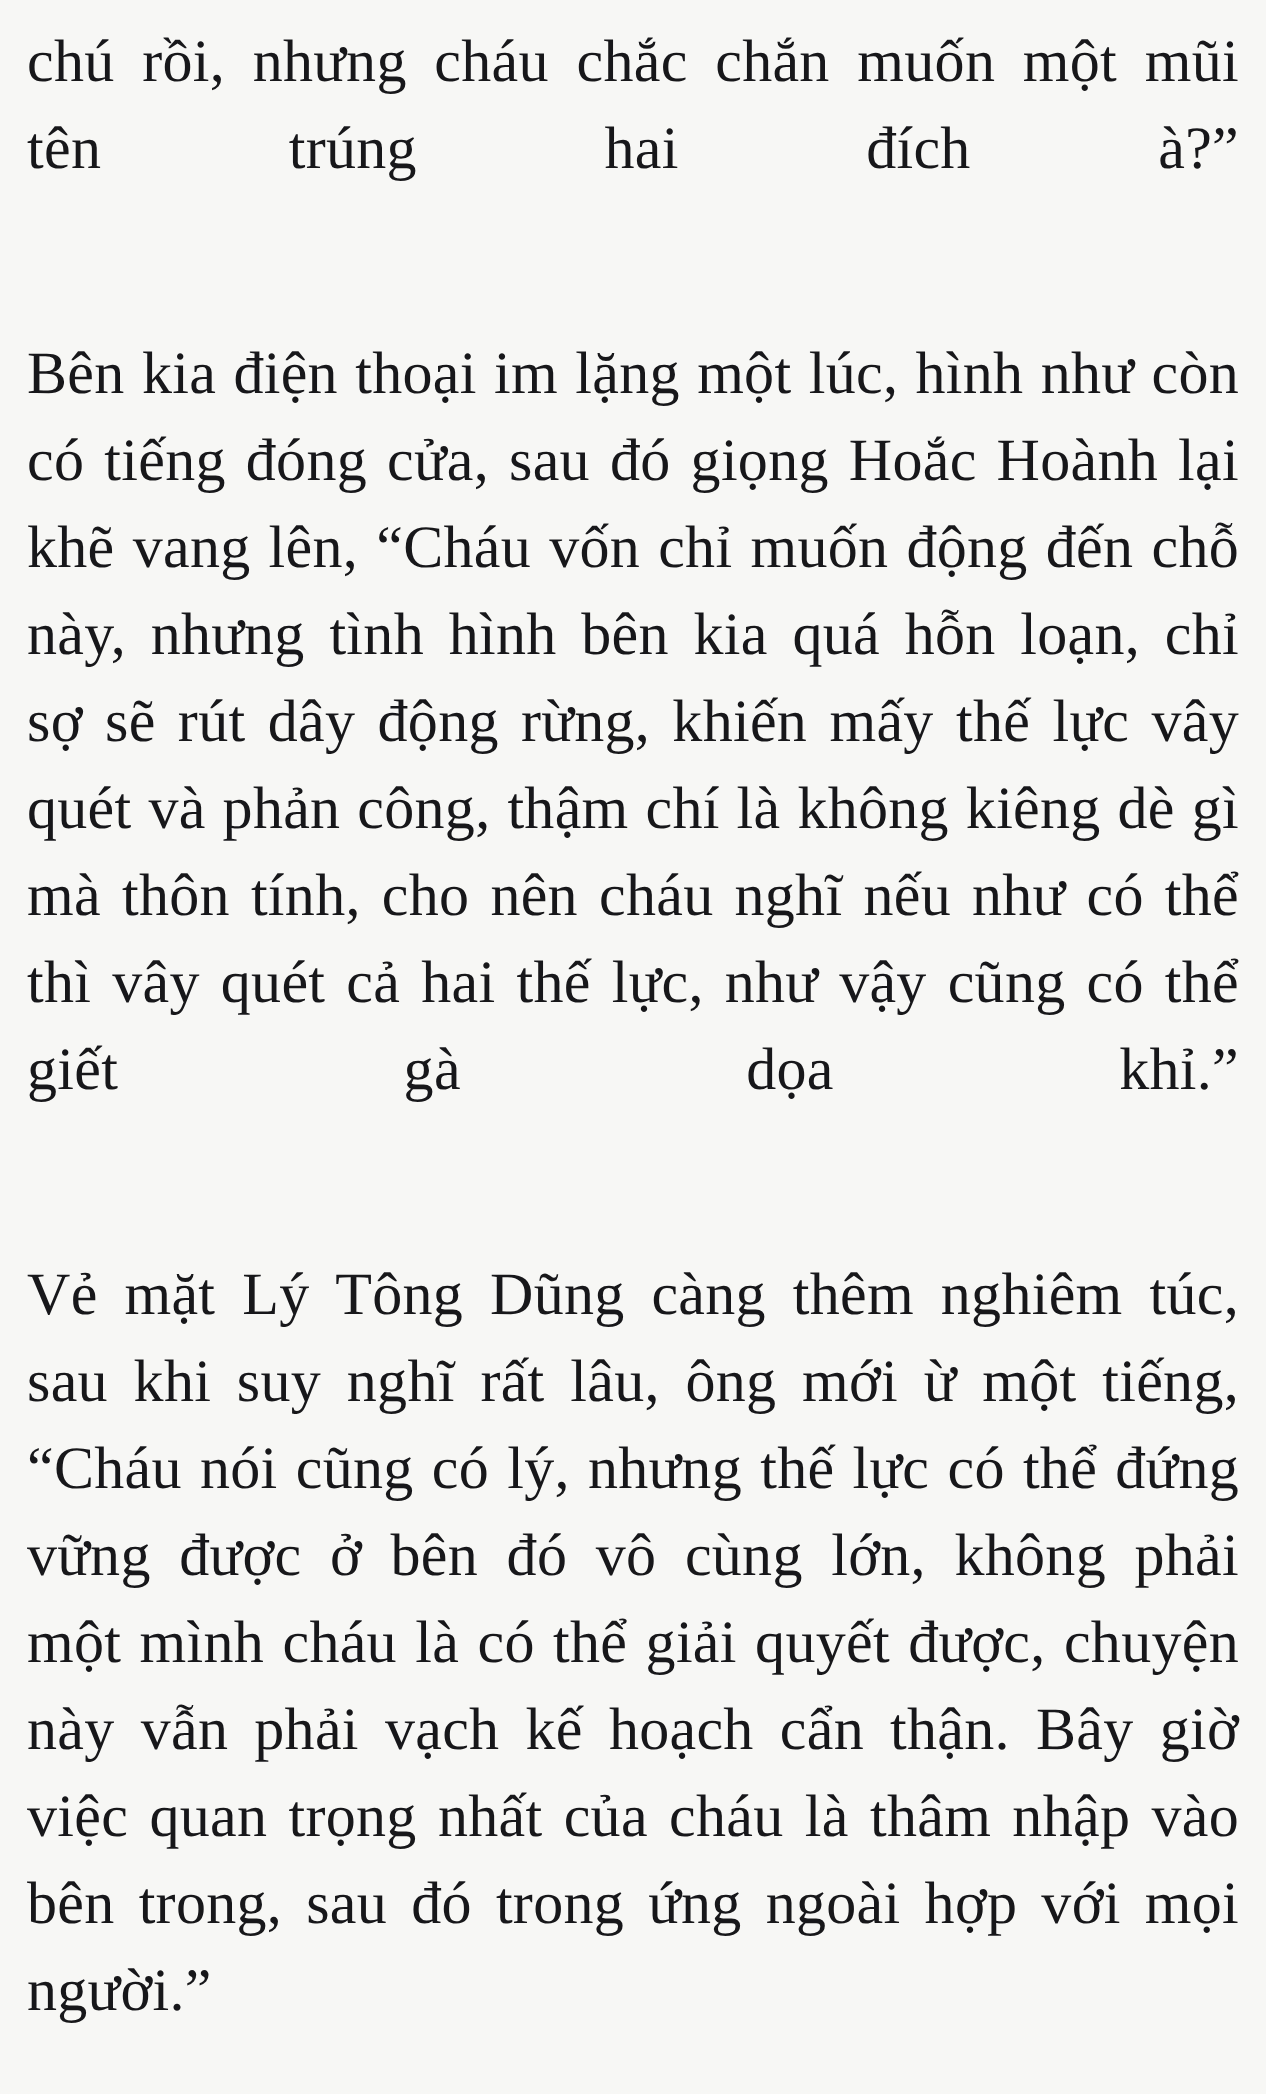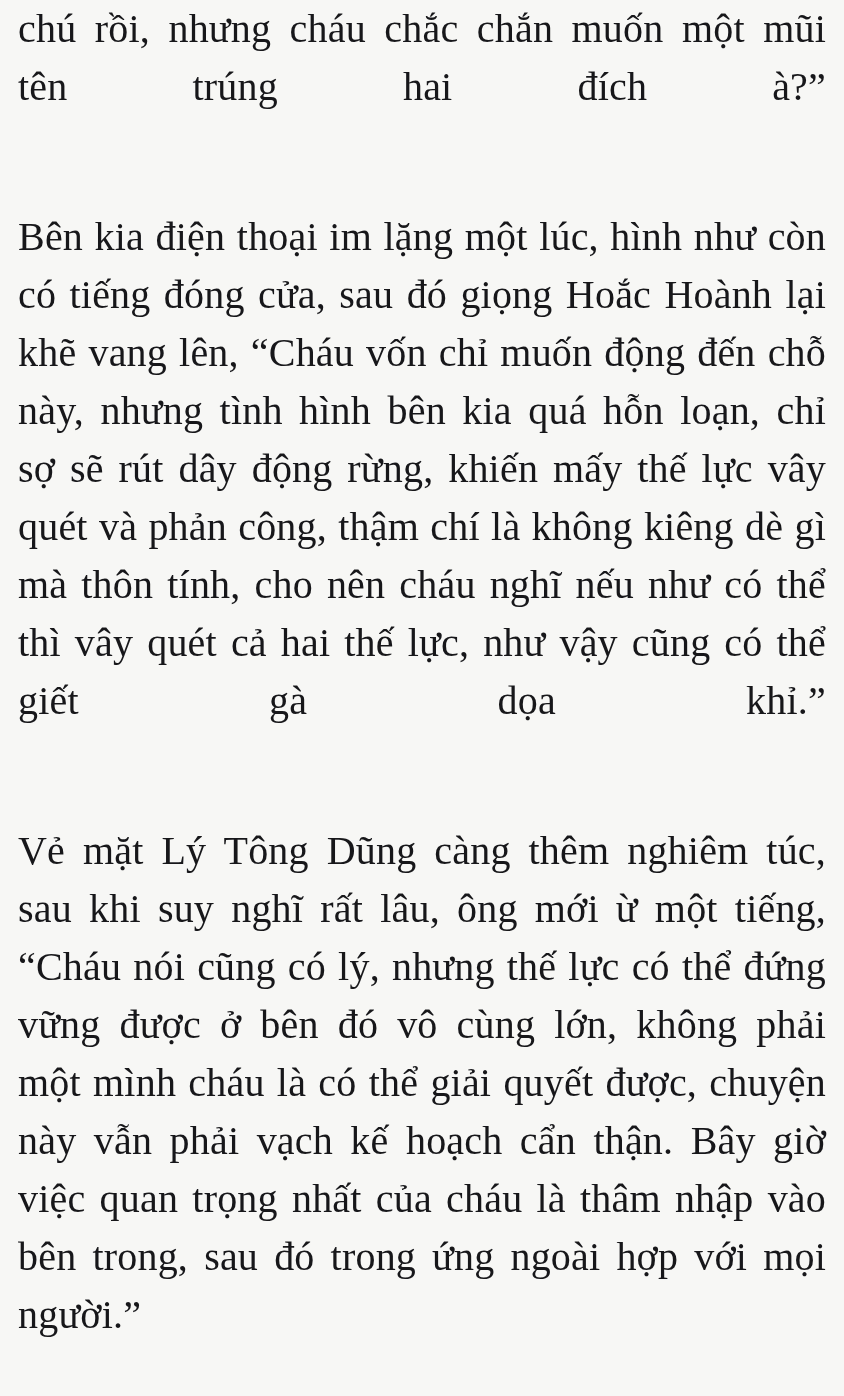--- a/index.html
+++ b/index.html
@@ -28,21 +28,21 @@
     margin: 0 0 34px 0;
     font-size: 40px;
     line-height: 58px;
     text-align: justify;
     text-justify: inter-word;
     letter-spacing: 0.2px;
     word-spacing: 1px;
     color: #17171a;
   }
   p.para.first {
-    margin-top: 0;
+    margin-top: 12px;
   }
   p.para.last {
     margin-bottom: 0;
   }
   
   p.para::after {
     content: "";
     display: inline-block;
     width: 100%;
   }

